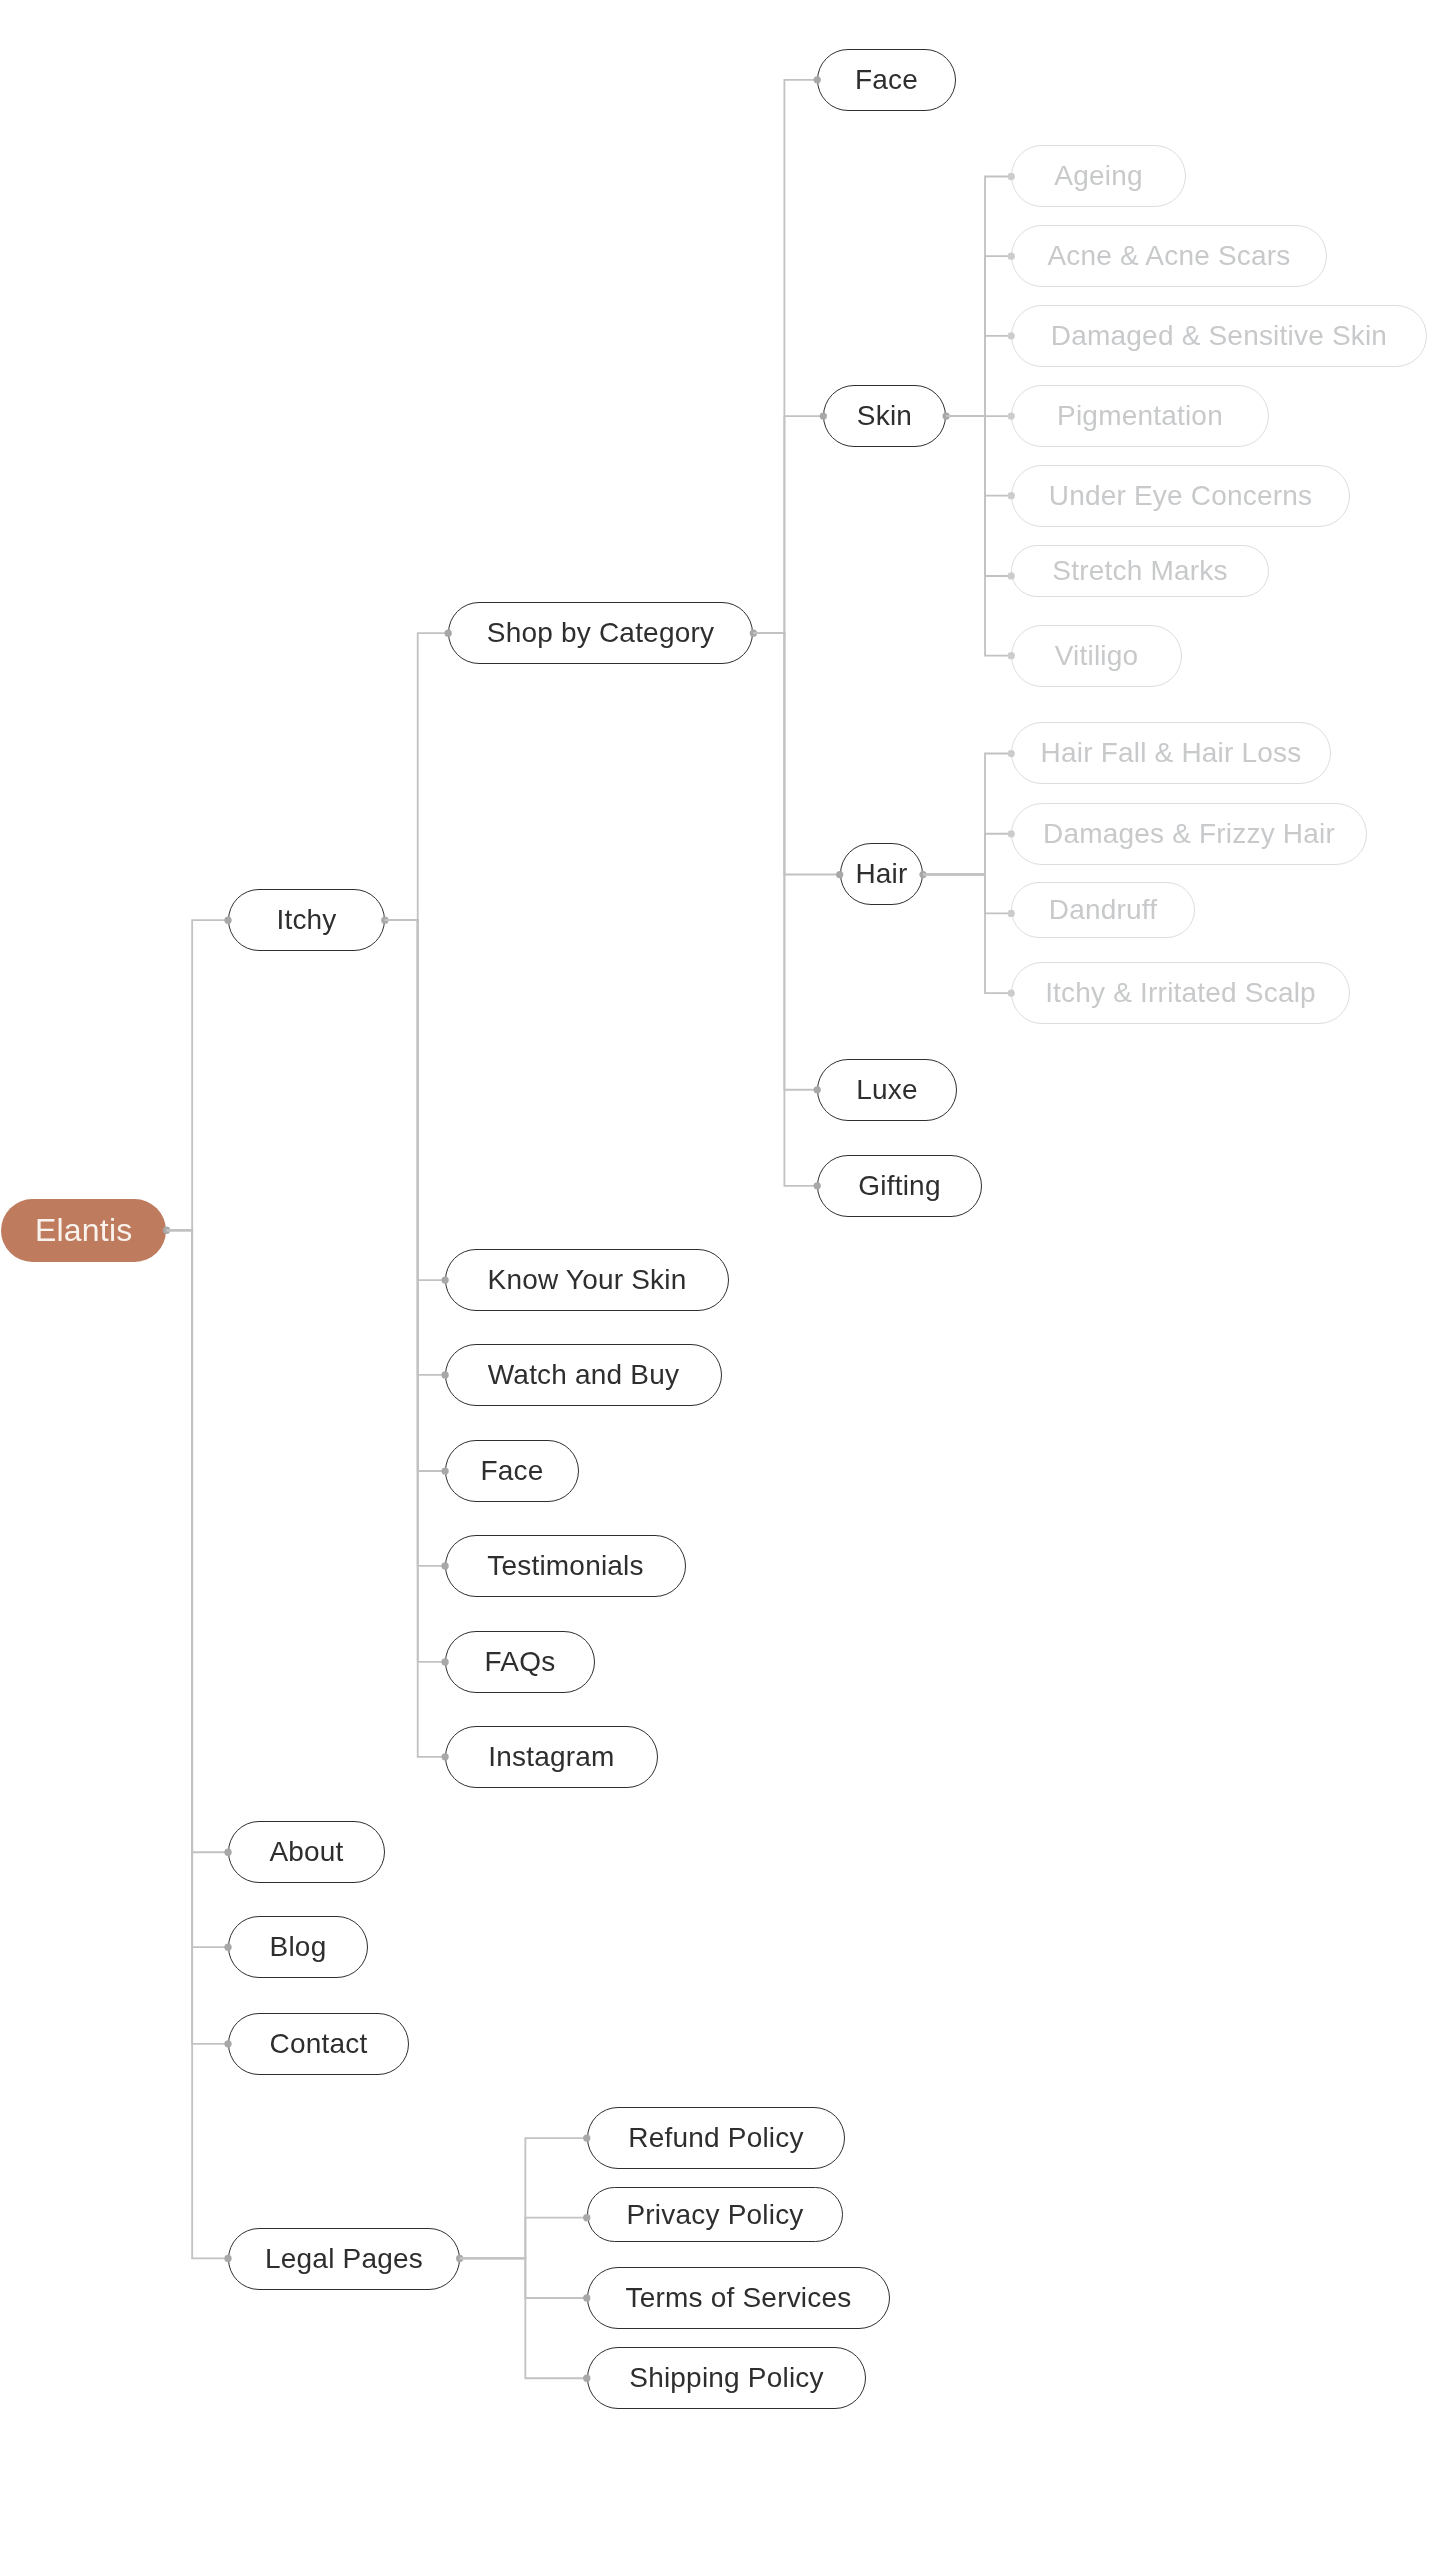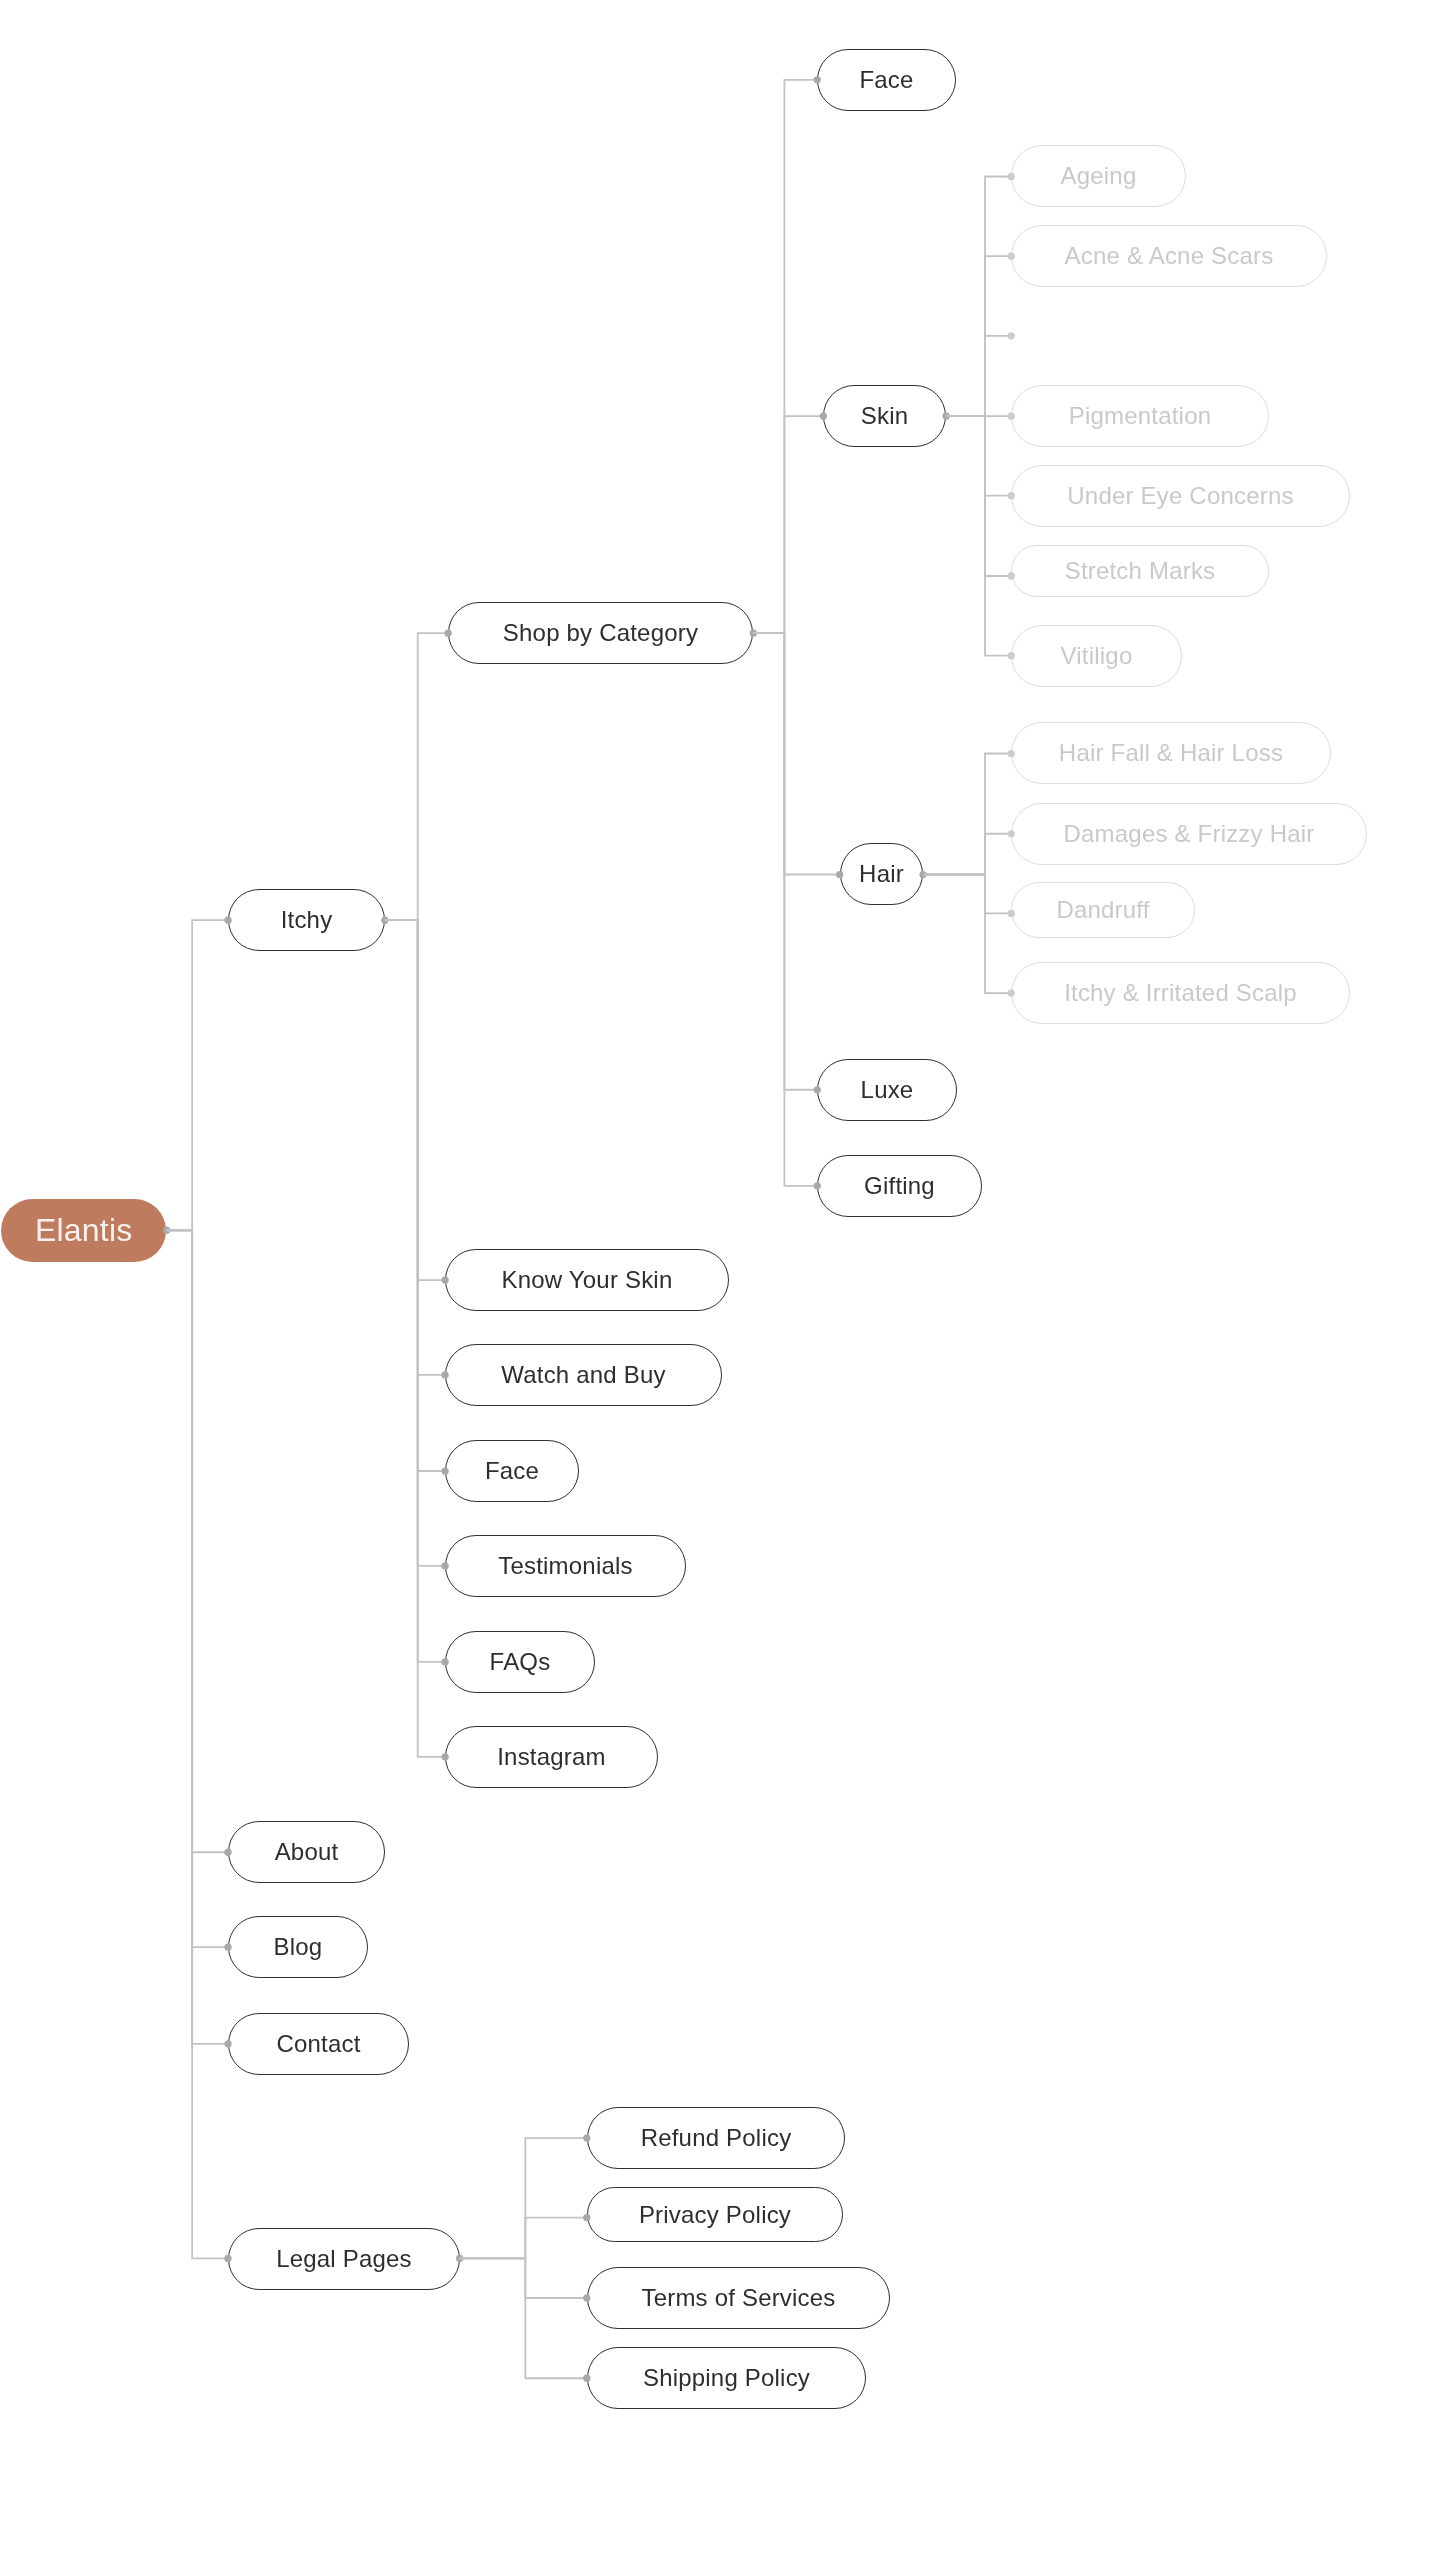--- a/index.html
+++ b/index.html
@@ -28,21 +28,21 @@
     z-index: 1;
   }
   .node {
     position: absolute;
     display: flex;
     align-items: center;
     justify-content: center;
     box-sizing: border-box;
     border-radius: 36px;
     background: #ffffff;
-    font-size: 24px;
+    font-size: 28px;
     font-weight: 500;
     letter-spacing: 0.2px;
     white-space: nowrap;
     cursor: pointer;
     user-select: none;
   }
   .node.active {
     border: 1.8px solid #2f2f2f;
     color: #2e2e2e;
   }
@@ -73,20 +73,21 @@
       <div class="node active" style="left: 445px; top: 1535px; width: 241px; height: 62px;">Testimonials</div>
       <div class="node active" style="left: 445px; top: 1631px; width: 150px; height: 62px;">FAQs</div>
       <div class="node active" style="left: 445px; top: 1726px; width: 213px; height: 62px;">Instagram</div>
       <div class="node active" style="left: 817px; top: 49px; width: 139px; height: 62px;">Face</div>
       <div class="node active" style="left: 823px; top: 385px; width: 123px; height: 62px;">Skin</div>
       <div class="node active" style="left: 840px; top: 843px; width: 83px; height: 62px;">Hair</div>
       <div class="node active" style="left: 817px; top: 1059px; width: 140px; height: 62px;">Luxe</div>
       <div class="node active" style="left: 817px; top: 1155px; width: 165px; height: 62px;">Gifting</div>
       <div class="node muted" style="left: 1011px; top: 145px; width: 175px; height: 62px;">Ageing</div>
       <div class="node muted" style="left: 1011px; top: 225px; width: 316px; height: 62px;">Acne &amp; Acne Scars</div>
+      <div class="node muted" style="left: 1011px; top: 305px; width: 416px; height: 62px;">Damaged &amp; Sensitive Skin</div>
       <div class="node muted" style="left: 1011px; top: 385px; width: 258px; height: 62px;">Pigmentation</div>
       <div class="node muted" style="left: 1011px; top: 465px; width: 339px; height: 62px;">Under Eye Concerns</div>
       <div class="node muted" style="left: 1011px; top: 545px; width: 258px; height: 52px;">Stretch Marks</div>
       <div class="node muted" style="left: 1011px; top: 625px; width: 171px; height: 62px;">Vitiligo</div>
       <div class="node muted" style="left: 1011px; top: 722px; width: 320px; height: 62px;">Hair Fall &amp; Hair Loss</div>
       <div class="node muted" style="left: 1011px; top: 803px; width: 356px; height: 62px;">Damages &amp; Frizzy Hair</div>
       <div class="node muted" style="left: 1011px; top: 882px; width: 184px; height: 56px; text-align: center;">Dandruff</div>
       <div class="node muted" style="left: 1011px; top: 962px; width: 339px; height: 62px;">Itchy &amp; Irritated Scalp</div>
       <div class="node active" style="left: 587px; top: 2107px; width: 258px; height: 62px;">Refund Policy</div>
       <div class="node active" style="left: 587px; top: 2187px; width: 256px; height: 55px;">Privacy Policy</div>

